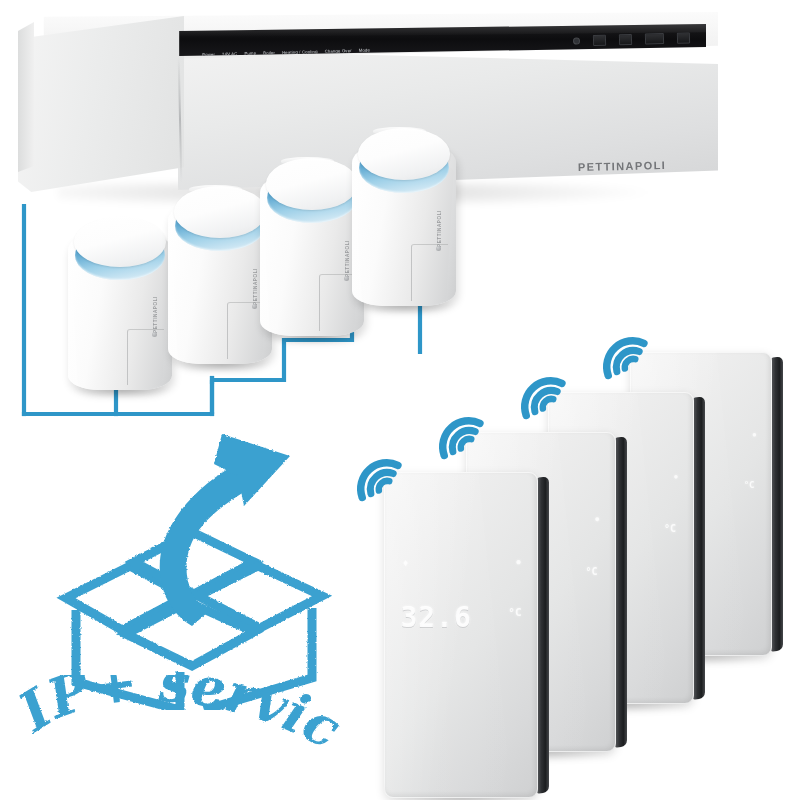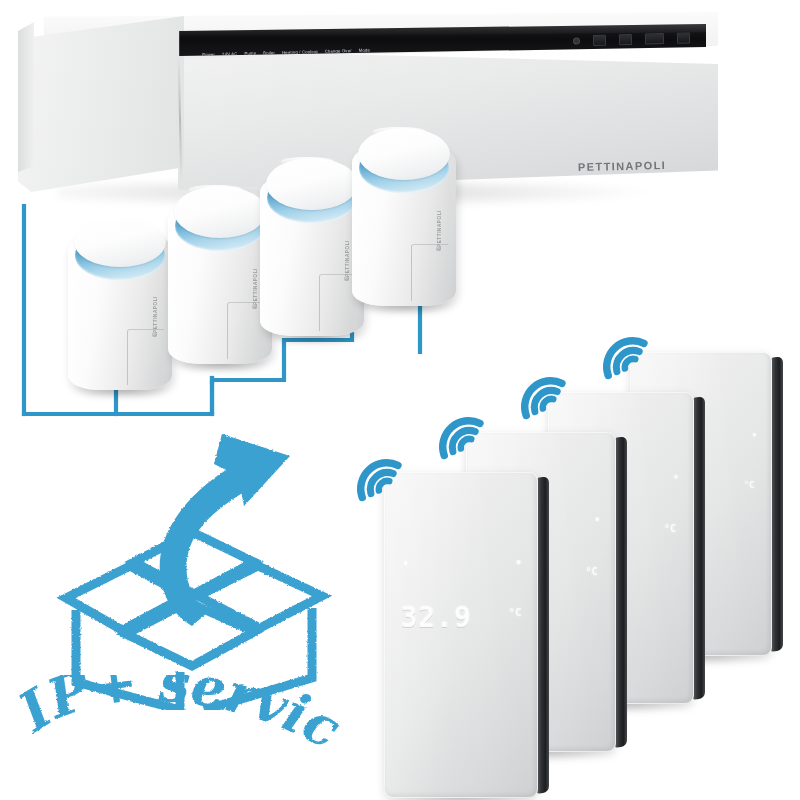--- a/index.html
+++ b/index.html
@@ -412,21 +412,21 @@
   </div>
 
   <div class="thermo" style="left:384px; top:472px; width:154px; height:326px;">
     <div class="thermo-side"></div>
     <div class="thermo-shadow"></div>
     <div class="thermo-face">
       <div class="thermo-gloss"></div>
       <div class="lcd">
         <div class="lcd-ico" style="left:4%;top:1%;font-size:10px;">♦</div>
         <div class="lcd-ico" style="right:2%;top:0%;font-size:10px;">●</div>
-        <div class="lcd-temp" style="font-size:28px;">32.9</div>
+        <div class="lcd-temp" style="font-size:28px;">32.6</div>
         <div class="lcd-unit" style="right:2%;top:32%;font-size:11px;">°C</div>
       </div>
     </div>
     <div class="thermo-bevel"></div>
   </div>
 
   <svg class="wifi" style="left:330px; top:430px;" width="76" height="76" viewBox="0 0 76 76">
     <g transform="rotate(-42 38 38)" fill="none" stroke="#2e96c8" stroke-linecap="round">
       <path d="M14,56 A26,26 0 0 1 62,56" stroke-width="7.5"></path>
       <path d="M23,59 A17,17 0 0 1 53,59" stroke-width="7"></path>

